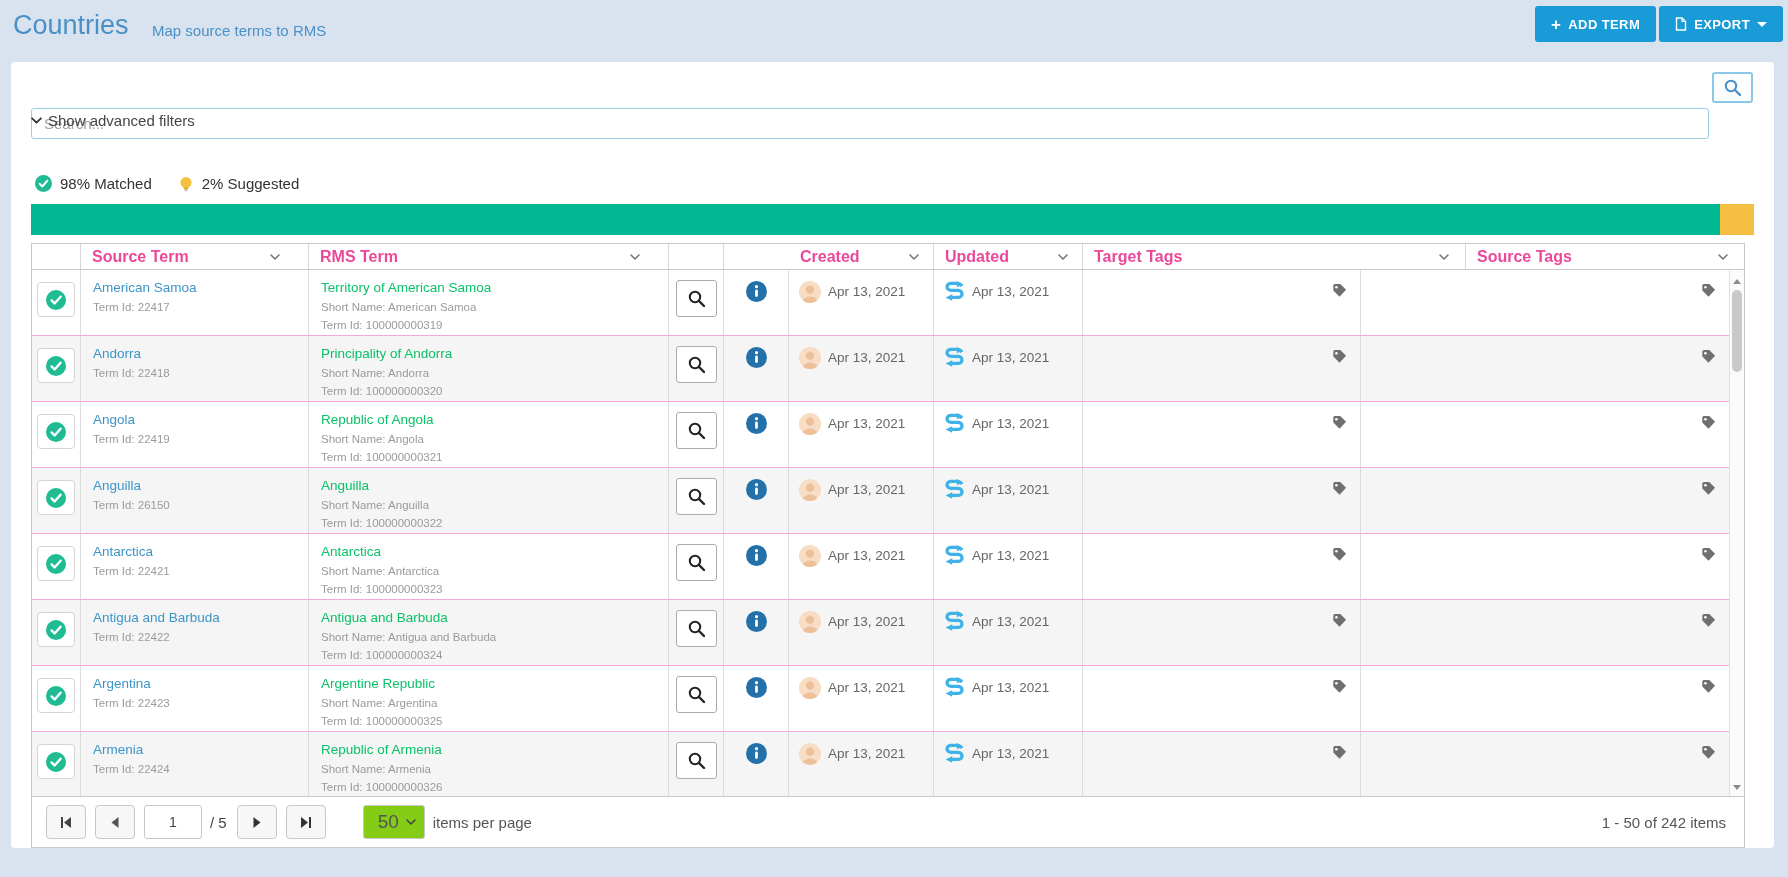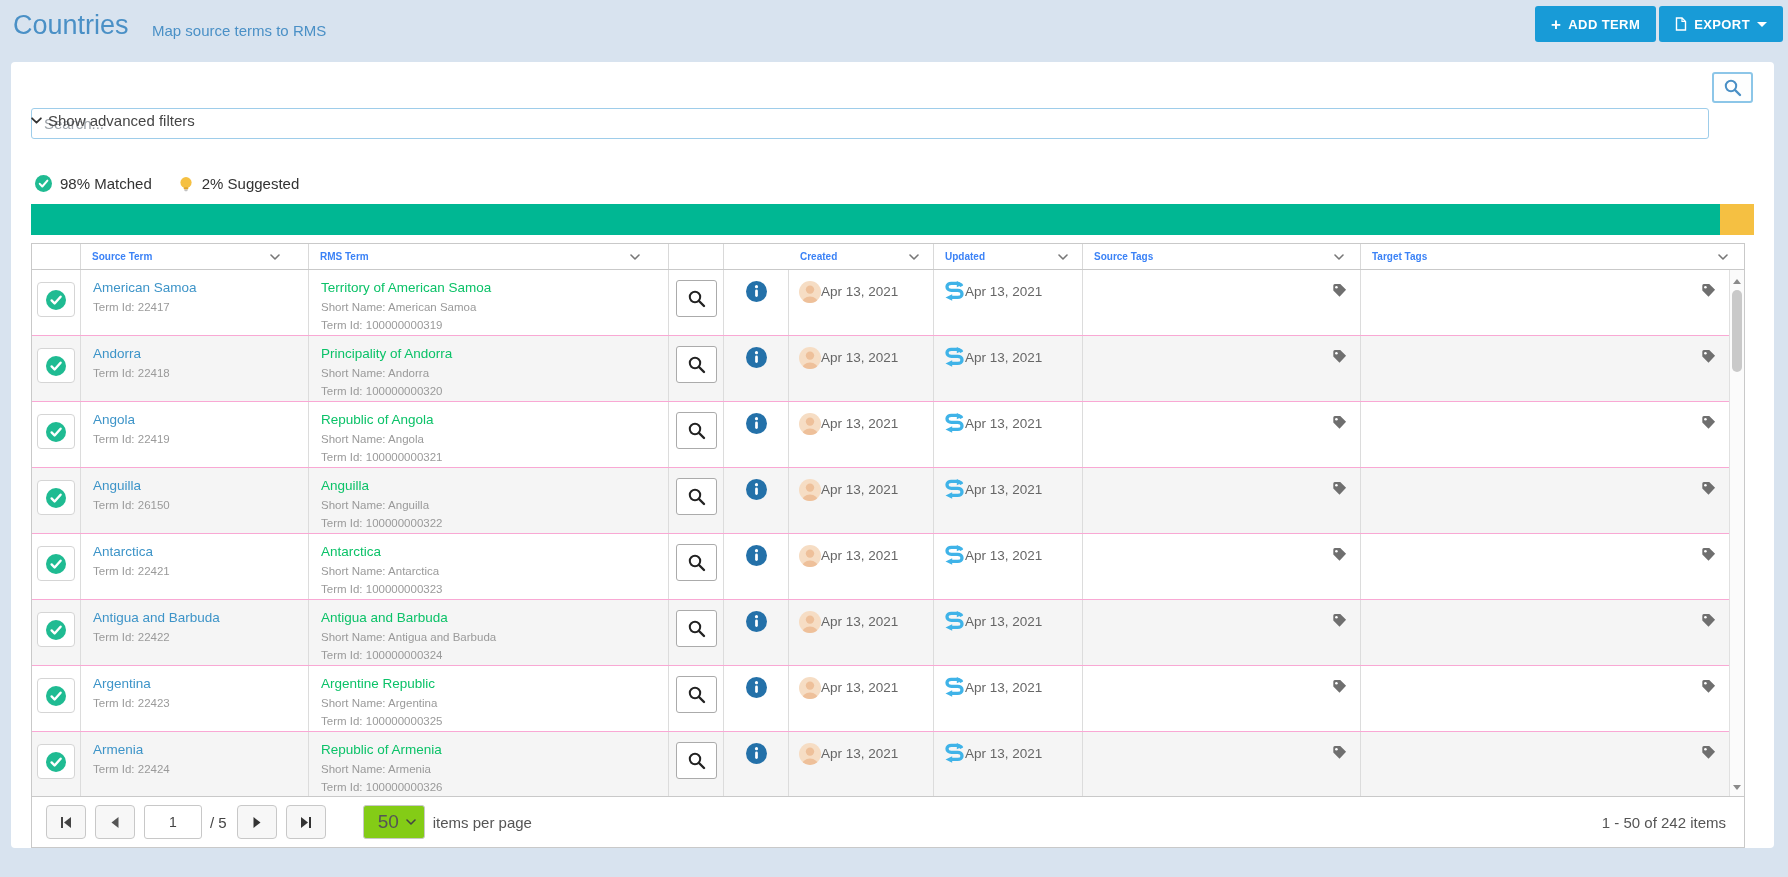--- a/index.html
+++ b/index.html
@@ -33,21 +33,21 @@
   
   .legend { position:absolute; left:24px; top:113px; display:flex; align-items:center; gap:8px; font-size:15px; color:#333; }
   .legend .gap { width:10px; }
   .progress-bar { position:absolute; left:20px; top:142px; width:1723px; height:31px; display:flex; overflow:hidden; }
   .fill-matched { background:#00b793; height:100%; }
   .fill-suggested { background:#f5c042; height:100%; }
 
   
   .table { position:absolute; left:20px; top:181px; width:1714px; height:605px; border:1px solid #c9c9c9; background:#fff; }
   .thead { display:flex; height:26px; border-bottom:1px solid #c9c9c9; background:#fff; }
-  .th { display:flex; align-items:center; padding-left:11px; font-size:10px; font-weight:bold; color:#3b82f6; border-right:1px solid #d9d9d9; }
+  .th { display:flex; align-items:center; padding-left:11px; font-size:16px; font-weight:bold; color:#ec4899; border-right:1px solid #d9d9d9; }
   .th:last-child { border-right:none; }
   .th .sort { margin-left:auto; margin-right:28px; }
 
   .c-status{width:49px;} .c-source{width:228px;} .c-rms{width:360px;} .c-search{width:55px;} .c-info{width:65px;margin-top:34px;}
   .c-created{width:145px;} .c-updated{width:149px;} .c-stags{width:278px;} .c-ttags{width:368px;} .c-ttags-h{flex:1;}
 
   .tbody { position:relative; height:528px; overflow:hidden; }
   .trow { display:flex; height:66px; border-bottom:1px solid #f9a8d4; background:#fff;align-items:flex-end; }
   .trow.alt { background:#f5f5f5; }
   .td { border-right:1px solid #dcdcdc; height:100%; position:relative; }
@@ -56,21 +56,21 @@
     align-items:center; justify-content:center; cursor:pointer; }
   .td.c-source, .td.c-rms { padding:9px 10px 0 12px; }
   .term-link { font-size:13.5px; text-decoration:none; display:block; line-height:18px; cursor:pointer; }
   .link-blue { color:#3d94c8; }
   .link-green { color:#0bc268; }
   .sub { font-size:11.5px; color:#9a9a9a; line-height:16px; margin-top:2px; }
   .td.c-search { display:flex; justify-content:center; padding-top:10px; }
   .zoom-btn { width:41px; height:37px; background:#fff; border:1px solid #ababab; border-radius:3px; display:flex;
     align-items:center; justify-content:center; cursor:pointer; }
   .td.c-info { display:flex; justify-content:center; padding-top:11px; }
-  .td.c-created, .td.c-updated { display:flex; padding:11px 0 0 10px; font-size:13.5px; color:#666; align-items:flex-start; }
+  .td.c-created, .td.c-updated { display:flex; gap:7px; padding:11px 0 0 10px; font-size:13.5px; color:#666; align-items:flex-start; }
   .td.c-created span, .td.c-updated span { padding-top:3px; }
   .tag-wrap { position:absolute; top:13px; right:13px; }
 
   
   .vscroll { position:absolute; right:0; top:0; width:15px; height:528px; background:#fbfbfb; border-left:1px solid #e0e0e0; }
   .sarrow { position:absolute; left:0; width:14px; height:14px; display:flex; align-items:center; justify-content:center; cursor:pointer; }
   .sarrow.up { top:4px; } .sarrow.down { bottom:4px; }
   .tri-up { width:0;height:0;border-left:4px solid transparent;border-right:4px solid transparent;border-bottom:5px solid #8a8a8a; }
   .tri-down { width:0;height:0;border-left:4px solid transparent;border-right:4px solid transparent;border-top:5px solid #8a8a8a; }
   .sthumb { position:absolute; left:2px; top:20px; width:10px; height:82px; background:#c9c9c9; border-radius:5px; cursor:grab; }
@@ -235,28 +235,28 @@
           <svg class="sort" style="margin-right:14px" width="10" height="6" viewBox="0 0 10 6" stroke="#777">
               <use href="#ic-chev"></use>
             </svg>
         </div>
         <div class="th c-updated">
           <span>Updated</span>
           <svg class="sort" style="margin-right:14px" width="10" height="6" viewBox="0 0 10 6" stroke="#777">
               <use href="#ic-chev"></use>
             </svg>
         </div>
+        <div class="th c-ttags-h">
+          <span>Target Tags</span>
+          <svg class="sort" style="margin-right:16px" width="10" height="6" viewBox="0 0 10 6" stroke="#777">
+              <use href="#ic-chev"></use>
+            </svg>
+        </div>
         <div class="th c-stags">
           <span>Source Tags</span>
-          <svg class="sort" style="margin-right:16px" width="10" height="6" viewBox="0 0 10 6" stroke="#777">
-              <use href="#ic-chev"></use>
-            </svg>
-        </div>
-        <div class="th c-ttags-h">
-          <span>Target Tags</span>
           <svg class="sort" style="margin-right:16px" width="10" height="6" viewBox="0 0 10 6" stroke="#777">
               <use href="#ic-chev"></use>
             </svg>
         </div>
       </div>
 
       <div class="tbody">
 
   <div class="trow">
     <div class="td c-status">

